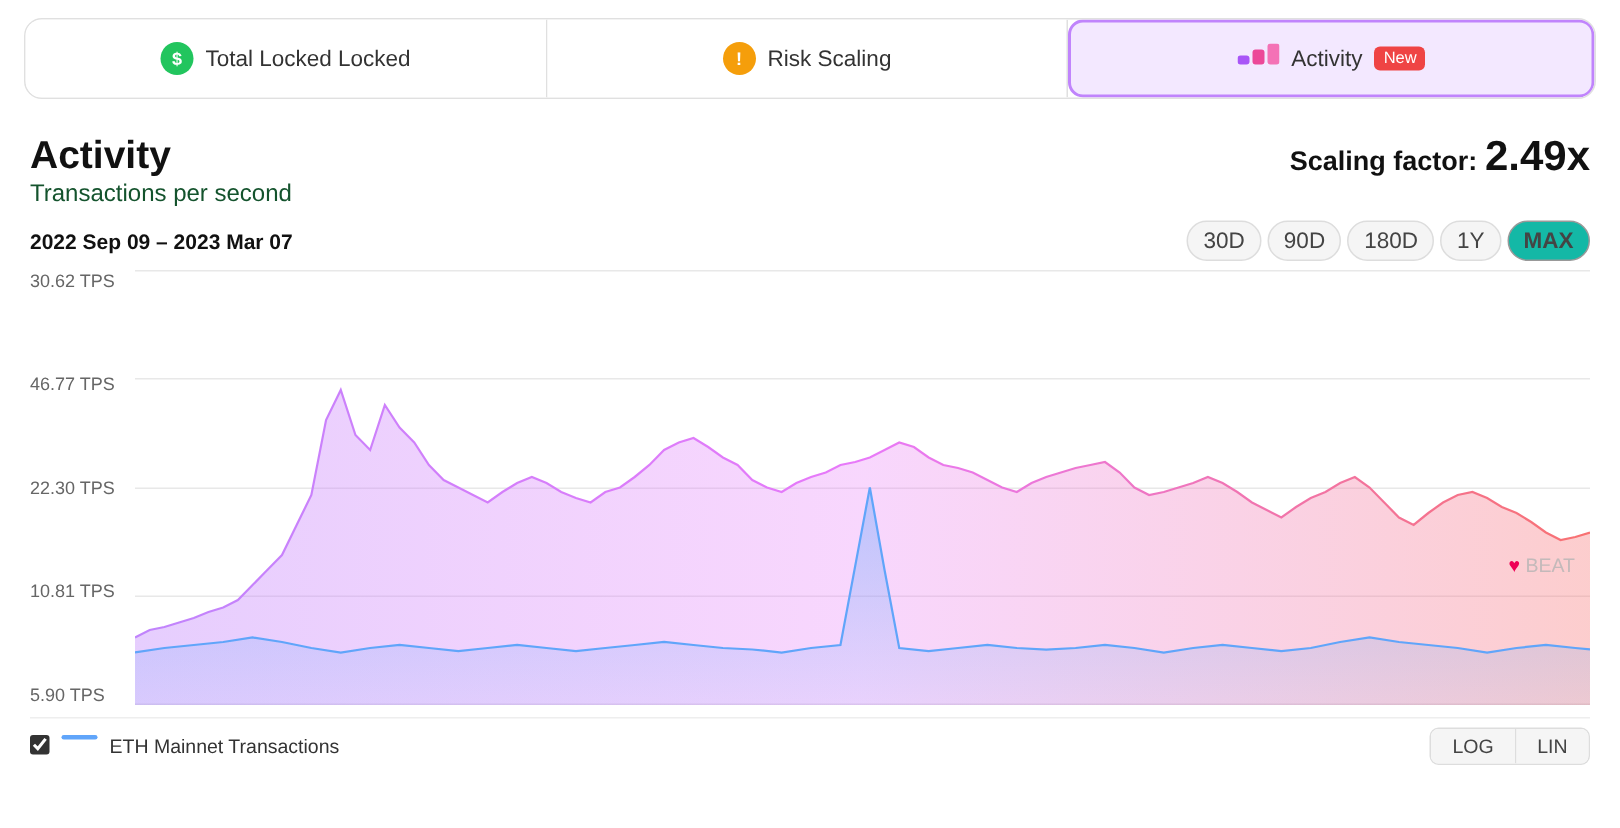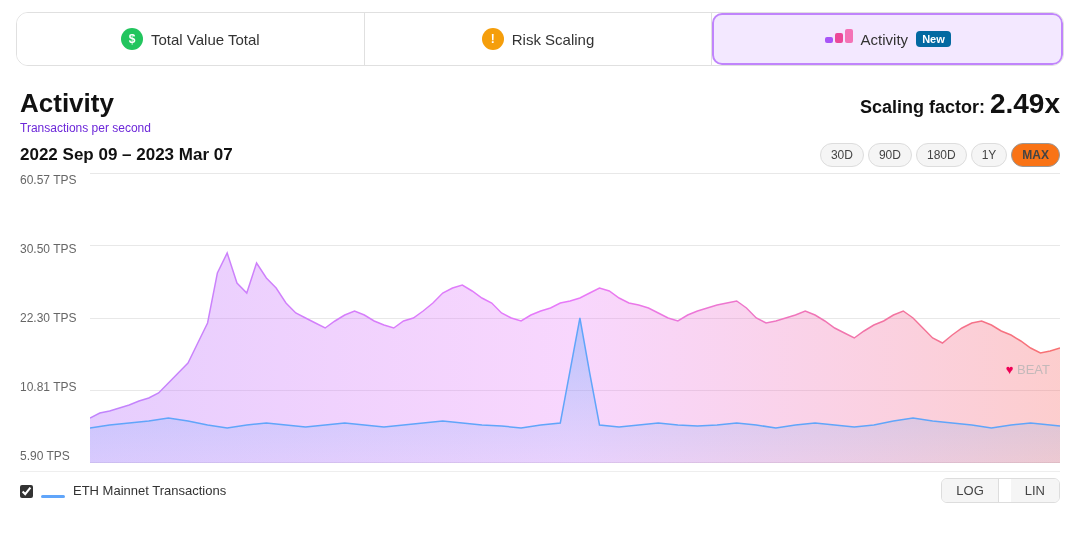--- a/index.html
+++ b/index.html
@@ -70,24 +70,24 @@
 
     .tab-icon-activity {
       width: 28px;
       height: 20px;
       display: flex;
       align-items: center;
       justify-content: center;
     }
 
     .new-badge {
-      background: #0369a1;
+      background: #ef4444;
       color: white;
       font-size: 11px;
-      font-weight: 700;
+      font-weight: 400;
       padding: 2px 6px;
       border-radius: 4px;
     }
 
     .main-content {
       padding: 10px 20px 0 20px;
     }
 
     .header-row {
       display: flex;
@@ -96,22 +96,22 @@
       margin-bottom: 8px;
     }
 
     .chart-title {
       font-size: 26px;
       font-weight: 700;
       color: #111;
     }
 
     .chart-subtitle {
-      font-size: 12px;
-      color: #6d28d9;
+      font-size: 16px;
+      color: #14532d;
       margin-top: 2px;
     }
 
     .scaling-info {
       text-align: center;
     }
 
     .scaling-label {
       font-size: 18px;
       font-weight: 600;
@@ -146,43 +146,43 @@
     }
 
     .date-range-row {
       display: flex;
       justify-content: space-between;
       align-items: center;
       margin-bottom: 6px;
     }
 
     .date-range {
-      font-size: 17px;
+      font-size: 14px;
       font-weight: 700;
       color: #111;
     }
 
     .time-buttons {
       display: flex;
       gap: 4px;
     }
 
     .time-btn {
       padding: 4px 10px;
       border-radius: 20px;
       border: 1px solid #ddd;
       background: #f5f5f5;
-      font-size: 12px;
+      font-size: 15px;
       font-weight: 500;
       color: #444;
       cursor: pointer;
     }
 
     .time-btn.active {
-      background: #f97316;
+      background: #14b8a6;
       border-color: #999;
       font-weight: 700;
     }
 
     .chart-container {
       position: relative;
       width: 100%;
       height: 340px;
       margin-top: 4px;
     }
@@ -235,21 +235,21 @@
       display: flex;
       justify-content: space-between;
       align-items: center;
       margin-top: 8px;
       padding: 6px 0;
       border-top: 1px solid #eee;
     }
 
     .legend-item {
       display: flex;
-      align-items: flex-end;
+      align-items: flex-start;
       gap: 8px;
       font-size: 13px;
       color: #333;
     }
 
     .legend-check {
       display: flex;
       align-items: center;
       gap: 4px;
     }
@@ -266,21 +266,21 @@
 
     .legend-line-blue {
       width: 24px;
       height: 3px;
       background: #60a5fa;
       border-radius: 2px;
     }
 
     .log-lin-buttons {
       display: flex;
-      gap: 12px;
+      gap: 0;
       border: 1px solid #ddd;
       border-radius: 6px;
       overflow: hidden;
     }
 
     .log-lin-btn {
       padding: 4px 14px;
       font-size: 13px;
       font-weight: 500;
       color: #444;
@@ -305,21 +305,21 @@
     .watermark-heart {
       color: #e05;
     }
   </style>
 </head>
 <body>
 
 <div class="tab-bar">
   <div class="tab">
     <div class="tab-icon-tvl">$</div>
-    <span>Total Value Total</span>
+    <span>Total Locked Locked</span>
   </div>
   <div class="tab">
     <div class="tab-icon-risk">!</div>
     <span>Risk Scaling</span>
   </div>
   <div class="tab active">
     <div class="tab-icon-activity">
       <svg width="28" height="20" viewBox="0 0 28 20">
         <rect x="0" y="8" width="8" height="6" rx="2" fill="#a855f7"></rect>
         <rect x="10" y="4" width="8" height="10" rx="2" fill="#ec4899"></rect>
@@ -353,22 +353,22 @@
       <button class="time-btn">180D</button>
       <button class="time-btn">1Y</button>
       <button class="time-btn active">MAX</button>
     </div>
   </div>
 
   <div class="chart-container">
     <div class="chart-area">
 
       <div class="y-labels">
-        <span>60.57 TPS</span>
-        <span>30.50 TPS</span>
+        <span>30.62 TPS</span>
+        <span>46.77 TPS</span>
         <span>22.30 TPS</span>
         <span>10.81 TPS</span>
         <span>5.90 TPS</span>
       </div>
 
       <div class="grid-lines">
         <div class="grid-line"></div>
         <div class="grid-line"></div>
         <div class="grid-line"></div>
         <div class="grid-line"></div>

